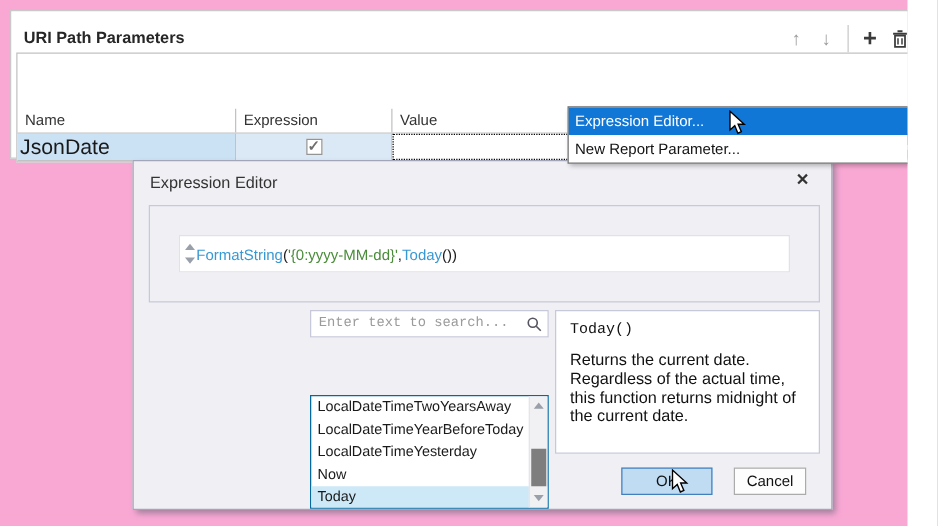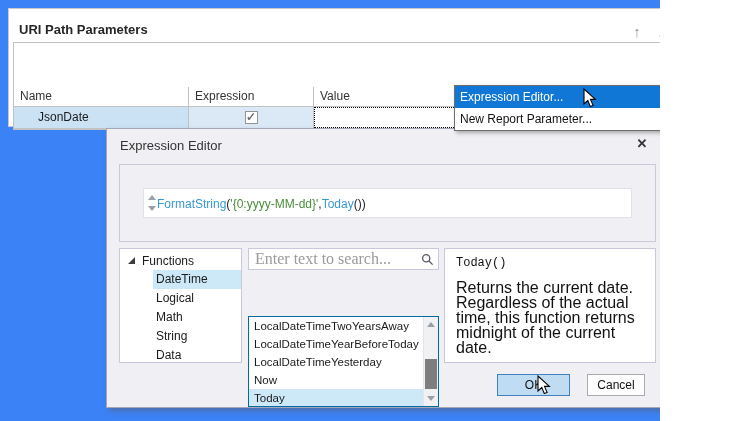--- a/index.html
+++ b/index.html
@@ -1,18 +1,18 @@
 <!DOCTYPE html>
 <html><head>
 <meta charset="utf-8">
 <style>
   * { margin:0; padding:0; box-sizing:border-box; }
   body { background:#fff; }
   #canvas {
-    position:relative; width:660px; height:421px; background:#3b82f6;
+    position:relative; width:726px; height:421px; background:#f9a8d4;
     font-family:"Liberation Sans", sans-serif; overflow:hidden;
     -webkit-font-smoothing:antialiased;
   }
   .abs { position:absolute; }
 
   
   .uri-panel { left:8px; top:8px; width:733px; height:119px; background:#fff; border:1px solid #c9c9c9; }
   .panel-title { left:10px; top:13px; font-size:13px; font-weight:bold; color:#262626; }
   .panel-toolbar { right:8px; top:10px; display:flex; align-items:center; height:24px; }
   .tb-btn { width:24px; height:24px; display:flex; align-items:center; justify-content:center; }
@@ -23,21 +23,21 @@
   
   .grid { left:4px; top:33px; width:724px; border:1px solid #c2c2c2; background:#fff; }
   .grid-row { display:flex; }
   .grid-head { height:20px; border-bottom:1px solid #c2c2c2;margin-top:44px; }
   .gc { font-size:12px; color:#333; padding-left:6px; line-height:19px; border-right:1px solid #c2c2c2; }
   .gc:last-child { border-right:none; }
   .col-name { width:175px; } .col-expr { width:125px; } .col-value { flex:1; }
   .data-row { height:22px; border-bottom:1px solid #c2c2c2; }
   .cell { border-right:1px solid #c2c2c2; }
   .cell:last-child { border-right:none; }
-  .cell-name { background:#cbe2f5; font-size:12px; color:#1a1a1a; padding-left:24px; line-height:21px; }
+  .cell-name { background:#cbe2f5; font-size:17px; color:#1a1a1a; padding-left:2px; line-height:21px; }
   .cell-expr { background:#dbe8f5; display:flex; align-items:center; justify-content:center; }
   .checkbox { width:13px; height:13px; background:#fff; border:1px solid #949494; display:flex; align-items:center; justify-content:center; }
   .checkbox span { color:#6f6f6f; font-size:12px; font-weight:bold; line-height:1; margin-top:-2px; }
   .cell-value { position:relative; background:#fff; }
   .value-editor { position:absolute; inset:0; border:1px dotted #000; display:flex; background:#fff; }
   .value-input { flex:1; border:none; outline:none; font-size:12px; padding-left:4px; background:transparent; }
   .dd-button { width:18px; background:#1177d7; display:flex; align-items:center; justify-content:center; }
   .dd-button .tri { width:0; height:0; border-left:4px solid transparent; border-right:4px solid transparent; border-top:4px solid #fff; }
 
   
@@ -58,35 +58,35 @@
   .sb-up { position:absolute; top:6px; left:4px; width:0; height:0; border-left:4px solid transparent; border-right:4px solid transparent; border-bottom:5px solid #9aa0aa; }
   .sb-dn { position:absolute; bottom:6px; left:4px; width:0; height:0; border-left:4px solid transparent; border-right:4px solid transparent; border-top:5px solid #9aa0aa; }
 
   .tree-panel { left:12px; top:119px; width:123px; height:115px; background:#fff; border:1px solid #c7c9da; font-size:12px; color:#1a1a1a; padding-top:2px; }
   .tree-root { height:19px; display:flex; align-items:center; padding-left:8px; }
   .expander { width:0; height:0; border-bottom:7px solid #3c3c3c; border-left:7px solid transparent; margin-right:7px; }
   .tree-child { height:19px; line-height:19px; margin-left:33px; padding-left:3px; }
   .tree-child.selected { background:#cde9f8; }
 
   .search-box { left:141px; top:119px; width:191px; height:22px; background:#fff; border:1px solid #c7c9da; }
-  .search-input { position:absolute; left:2px; top:1px; right:22px; bottom:1px; border:none; outline:none; font-size:16px; padding-left:4px; font-family:Liberation Serif, serif; }
+  .search-input { position:absolute; left:2px; top:1px; right:22px; bottom:1px; border:none; outline:none; font-size:11px; padding-left:4px; font-family:Liberation Mono, monospace; }
   .search-input::placeholder { color:#9b9b9b; opacity:1; }
   .search-icon { position:absolute; right:4px; top:4px; }
 
   .fn-list { left:141px; top:143px; width:191px; height:91px; background:#fff; border:1px solid #0369a1; overflow:hidden;margin-top:44px; }
   .fn-item { height:18px; line-height:18px; padding-left:5px; font-size:11.5px; color:#1a1a1a; margin-right:15px; white-space:nowrap; }
   .fn-item.selected { background:#cde9f8; margin-right:0; }
   .list-scroll { position:absolute; right:0; top:0; bottom:0; width:15px; background:#f1f1f3; border-left:1px solid #e4e4ec; }
   .ls-up { position:absolute; top:5px; left:3px; width:0; height:0; border-left:4px solid transparent; border-right:4px solid transparent; border-bottom:5px solid #9aa0aa; }
   .ls-dn { position:absolute; bottom:5px; left:3px; width:0; height:0; border-left:4px solid transparent; border-right:4px solid transparent; border-top:5px solid #9aa0aa; }
   .ls-thumb { position:absolute; left:1px; right:1px; top:42px; height:30px; background:#7e7e7e; }
 
   .desc-panel { left:337px; top:119px; width:212px; height:115px; background:#fff; border:1px solid #c7c9da; }
   .desc-sig { left:11px; top:7px; font-family:"Liberation Mono", monospace; font-size:12px; color:#111; }
-  .desc-text { left:11px; top:31px; right:8px; font-size:16px; line-height:15px; color:#111; white-space:pre-line; }
+  .desc-text { left:11px; top:31px; right:8px; font-size:13px; line-height:15px; color:#111; white-space:pre-line; }
 
   .btn { font-size:12px; color:#111; display:flex; align-items:center; justify-content:center; }
   .btn-ok { left:390px; top:245px; width:73px; height:22px; background:#c0dcf3; border:1px solid #4180bd; }
   .btn-cancel { left:480px; top:245px; width:58px; height:22px; background:#fdfdfd; border:1px solid #ababab; }
 
   .cursor { z-index:40; pointer-events:none; }
   .cursor-dropdown { left:583px; top:88px; }
   .cursor-ok { left:537px; top:375px; }
 </style>
 </head>
@@ -158,31 +158,20 @@
         <div class="abs code-line">
           <span class="tok-func">FormatString</span><span class="tok-plain">(</span><span class="tok-str">'{0:yyyy-MM-dd}'</span><span class="tok-plain">,</span><span class="tok-func">Today</span><span class="tok-plain">())</span>
         </div>
         <div class="vscroll">
           <div class="sb-up"></div>
           <div class="sb-dn"></div>
         </div>
       </div>
     </div>
 
-    <div class="abs tree-panel">
-      <div class="tree-root">
-        <div class="expander"></div>
-        <span>Functions</span>
-      </div>
-      <div class="tree-child selected">DateTime</div>
-      <div class="tree-child">Logical</div>
-      <div class="tree-child">Math</div>
-      <div class="tree-child">String</div>
-      <div class="tree-child">Data</div>
-    </div>
 
     <div class="abs search-box">
       <input class="search-input" type="text" placeholder="Enter text to search..." style="">
       <svg class="search-icon" width="13" height="13" viewBox="0 0 13 13">
         <circle cx="5.2" cy="5.2" r="3.6" fill="none" stroke="#55555f" stroke-width="1.3"></circle>
         <line x1="8" y1="8" x2="11.6" y2="11.6" stroke="#55555f" stroke-width="1.3"></line>
       </svg>
     </div>
 
     <div class="abs fn-list">

